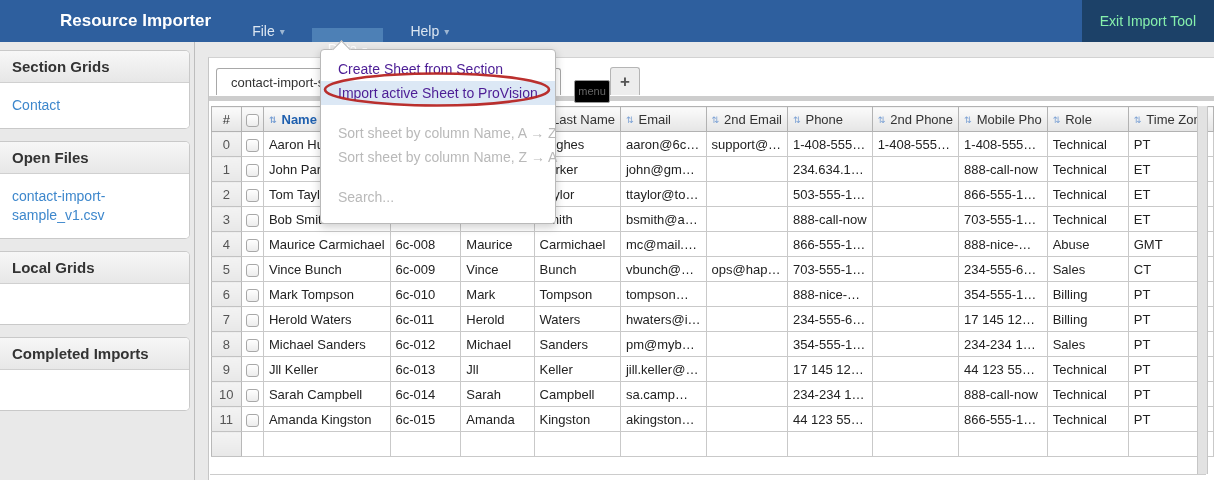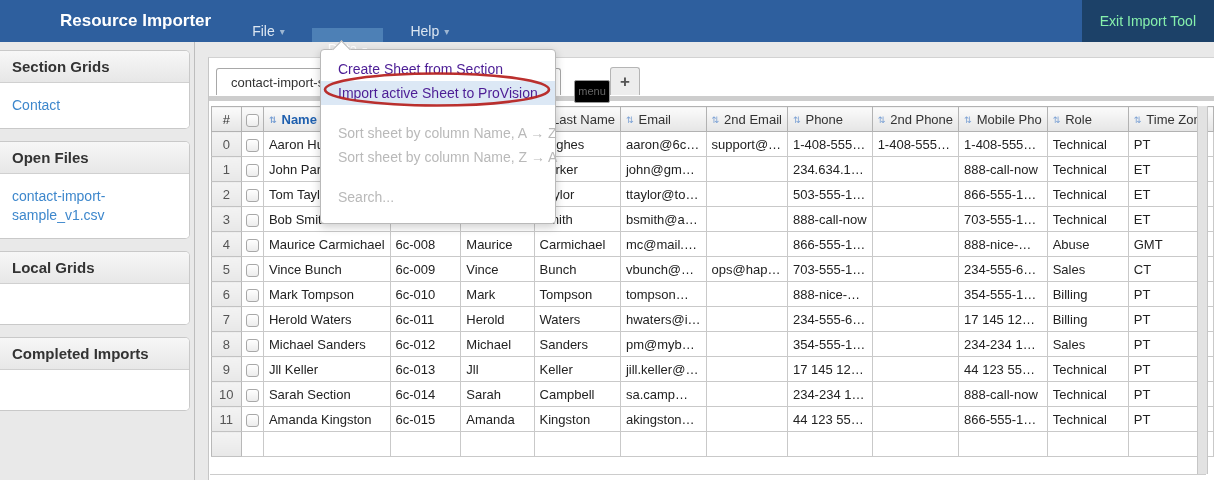--- a/index.html
+++ b/index.html
@@ -284,21 +284,21 @@
               <td></td>
               <td>17 145 12…</td>
               <td></td>
               <td>44 123 55…</td>
               <td>Technical</td>
               <td>PT</td>
             </tr>
             <tr>
               <td class="rn">10</td>
               <td class="cb"><input type="checkbox" class="gcb" style=""></td>
-              <td>Sarah Section</td>
+              <td>Sarah Campbell</td>
               <td>6c-014</td>
               <td>Sarah</td>
               <td>Campbell</td>
               <td>sa.camp…</td>
               <td></td>
               <td>234-234 1…</td>
               <td></td>
               <td>888-call-now</td>
               <td>Technical</td>
               <td>PT</td>

